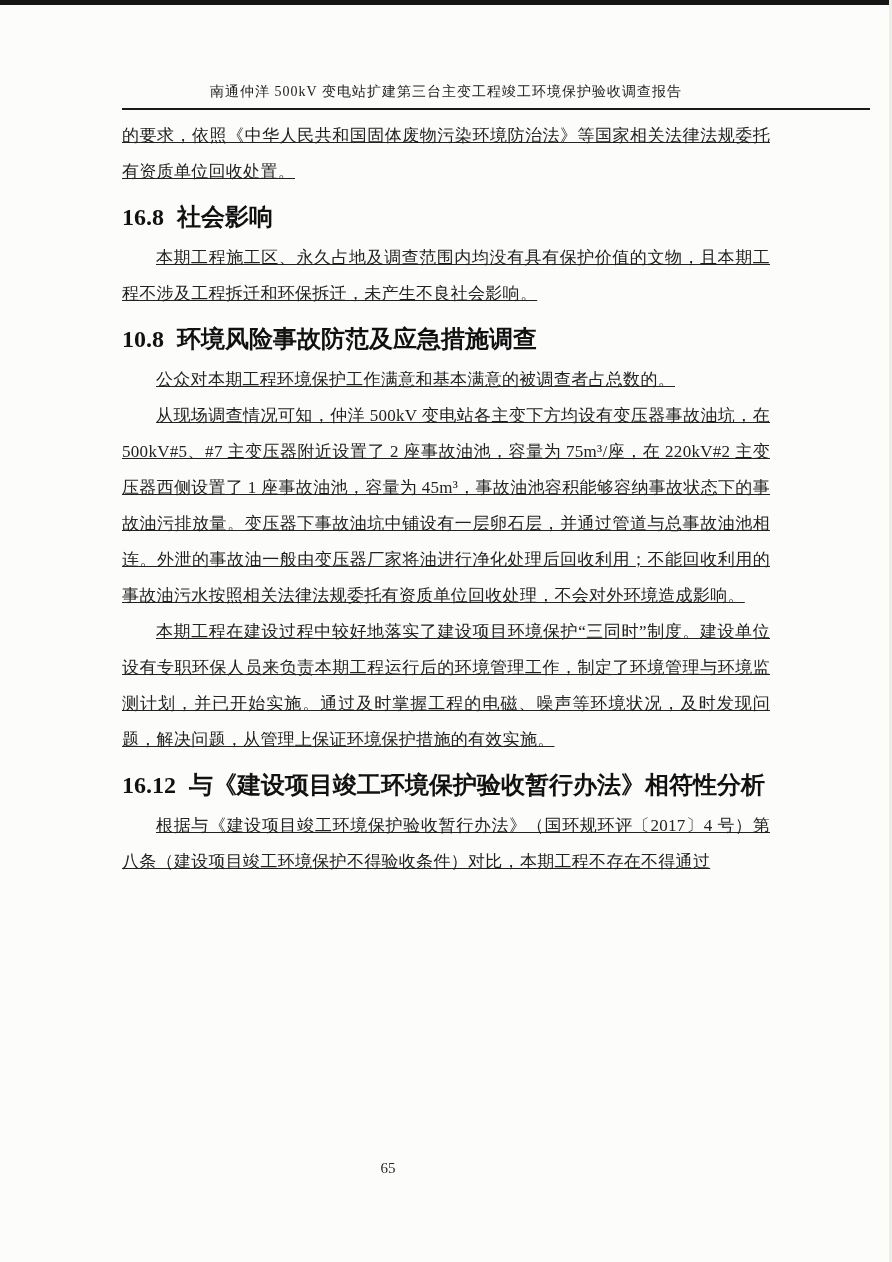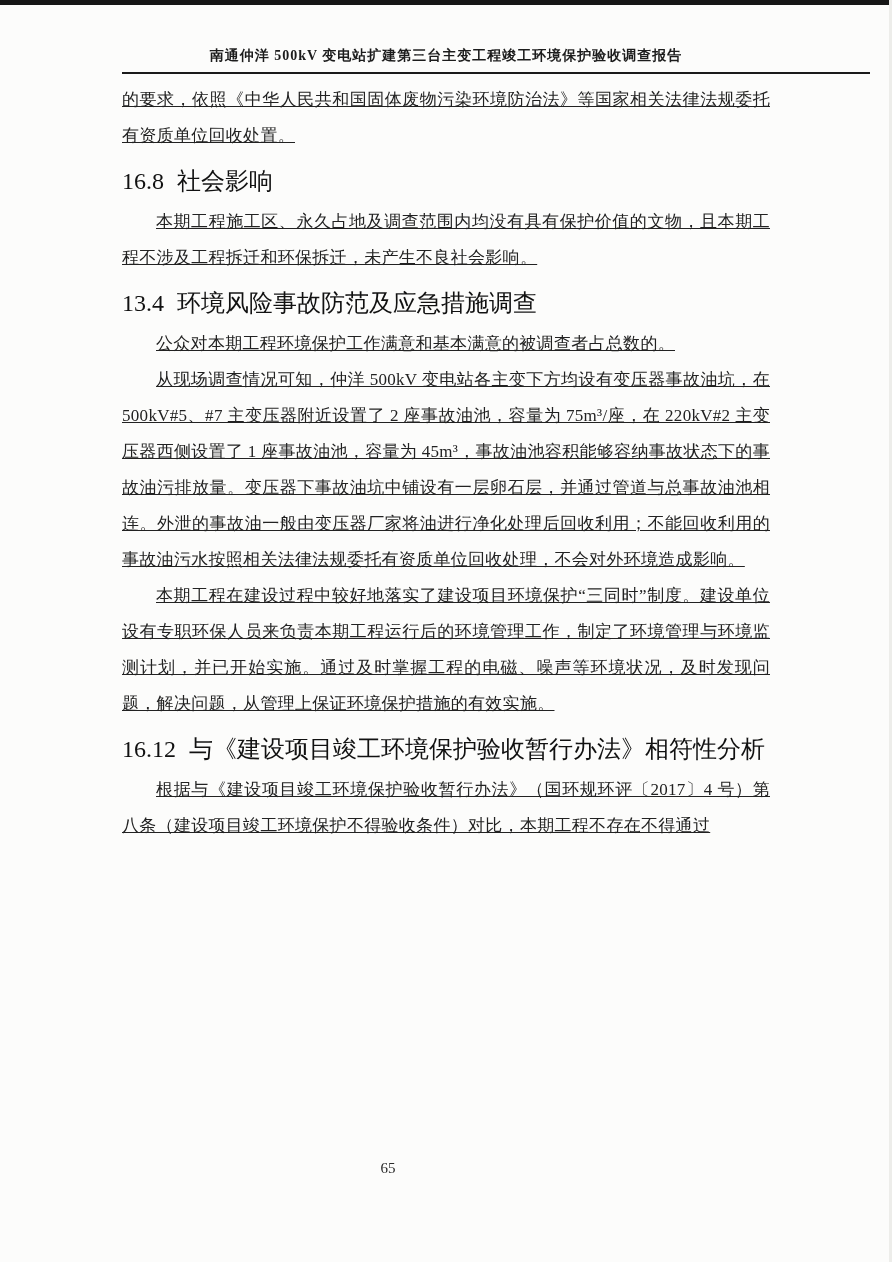--- a/index.html
+++ b/index.html
@@ -4,52 +4,52 @@
 <style>
   html,body{margin:0;padding:0;background:#e9e9e6;}
   .screen{
     position:relative;width:892px;height:1262px;margin:0 auto;
     background:#fcfcfb;overflow:hidden;
     font-family:"Liberation Serif","DejaVu Serif",serif;color:#212121;
   }
   .top-bar{position:absolute;top:0;left:0;width:892px;height:5px;background:#161616;}
   .right-edge{position:absolute;top:0;right:0;width:3px;height:1262px;background:#ededea;}
   .running-header{
-    margin:0;padding-top:47px;text-align:center;
-    font-size:14px;font-weight:bold;letter-spacing:1px;color:#1c1c1c;
+    margin:0;padding-top:83px;text-align:center;
+    font-size:14px;font-weight:normal;letter-spacing:1px;color:#1c1c1c;
   }
   .header-rule{height:2px;background:#1a1a1a;margin:7px 22px 0 122px;}
   .content{padding:8px 122px 0 122px;}
   .para{
     margin:0;font-size:17px;line-height:36px;text-align:justify;
     color:#222222;letter-spacing:0.3px;text-decoration:underline;
   }
   .para.indent{text-indent:2em;}
   .sec-heading{
-    margin:10px 0 6px;font-size:24px;line-height:34px;font-weight:normal;color:#111111;
+    margin:10px 0 6px;font-size:24px;line-height:34px;font-weight:bold;color:#111111;
     font-family:"Liberation Sans","DejaVu Sans",sans-serif;
   }
   .sec-num{font-family:"Liberation Serif","DejaVu Serif",serif;margin-right:13px;}
   .page-number{
     position:absolute;left:0;top:1160px;width:776px;text-align:center;
     font-size:15px;color:#2a2a2a;
   }
 </style>
 </head>
 <body>
 
 <div class="screen">
   <div class="top-bar"></div>
   <div class="running-header">南通仲洋 500kV 变电站扩建第三台主变工程竣工环境保护验收调查报告</div>
   <div class="header-rule"></div>
   <div class="content">
       <p class="para">的要求，依照《中华人民共和国固体废物污染环境防治法》等国家相关法律法规委托有资质单位回收处置。</p>
       <h2 class="sec-heading"><span class="sec-num">16.8</span><span class="sec-title">社会影响</span></h2>
       <p class="para indent">本期工程施工区、永久占地及调查范围内均没有具有保护价值的文物，且本期工程不涉及工程拆迁和环保拆迁，未产生不良社会影响。</p>
-      <h2 class="sec-heading"><span class="sec-num">13.4</span><span class="sec-title">环境风险事故防范及应急措施调查</span></h2>
+      <h2 class="sec-heading"><span class="sec-num">10.8</span><span class="sec-title">环境风险事故防范及应急措施调查</span></h2>
       <p class="para indent">公众对本期工程环境保护工作满意和基本满意的被调查者占总数的。</p>
       <p class="para indent">从现场调查情况可知，仲洋 500kV 变电站各主变下方均设有变压器事故油坑，在 500kV#5、#7 主变压器附近设置了 2 座事故油池，容量为 75m³/座，在 220kV#2 主变压器西侧设置了 1 座事故油池，容量为 45m³，事故油池容积能够容纳事故状态下的事故油污排放量。变压器下事故油坑中铺设有一层卵石层，并通过管道与总事故油池相连。外泄的事故油一般由变压器厂家将油进行净化处理后回收利用；不能回收利用的事故油污水按照相关法律法规委托有资质单位回收处理，不会对外环境造成影响。</p>
       <p class="para indent">本期工程在建设过程中较好地落实了建设项目环境保护“三同时”制度。建设单位设有专职环保人员来负责本期工程运行后的环境管理工作，制定了环境管理与环境监测计划，并已开始实施。通过及时掌握工程的电磁、噪声等环境状况，及时发现问题，解决问题，从管理上保证环境保护措施的有效实施。</p>
       <h2 class="sec-heading"><span class="sec-num">16.12</span><span class="sec-title">与《建设项目竣工环境保护验收暂行办法》相符性分析</span></h2>
       <p class="para indent">根据与《建设项目竣工环境保护验收暂行办法》（国环规环评〔2017〕4 号）第八条（建设项目竣工环境保护不得验收条件）对比，本期工程不存在不得通过</p>
     </div>
   <div class="page-number">65</div>
   <div class="right-edge"></div>
 </div>
 

